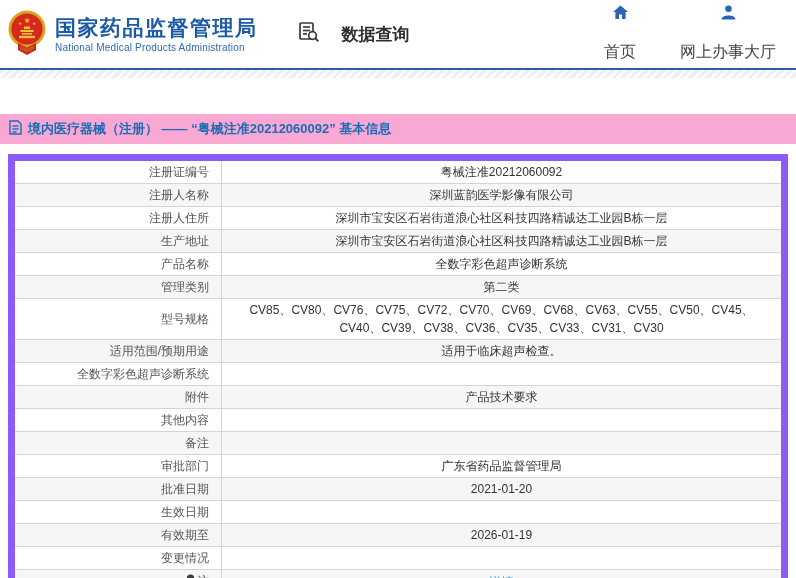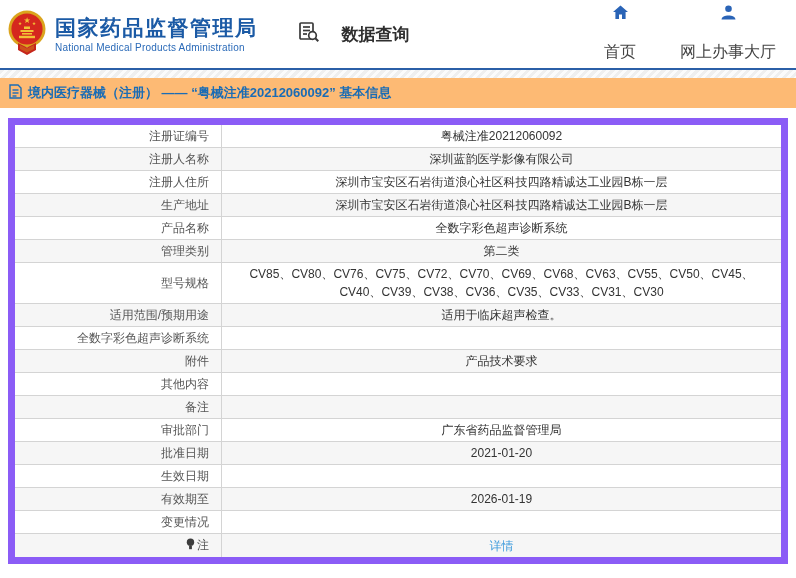--- a/index.html
+++ b/index.html
@@ -16,22 +16,22 @@
     color:#2f2f2f; font-size:17px; font-weight:bold; cursor:pointer; }
   .spacer { flex:1; }
   .nav-item { display:flex; flex-direction:column; align-items:center; gap:18px;
     font-size:16px; color:#444; margin-left:44px; cursor:pointer; }
 
   .blue-line { height:2px; background:#2b5fa7; }
   .hatch { height:8px;
     background:repeating-linear-gradient(135deg,#efefef 0 3px,#fbfbfb 3px 6px); }
 
   
-  .breadcrumb { height:30px; background:#fdba74; display:flex; align-items:center;
-    padding-left:9px; gap:6px; color:#1a6cb5; font-size:13px; font-weight:bold; }
+  .breadcrumb { height:30px; background:#f9a8d4; display:flex; align-items:center;
+    padding-left:9px; gap:6px; color:#1a6cb5; font-size:13px; font-weight:bold;margin-top:36px; }
 
   
   .content { padding:10px 8px 0 8px; }
   table { width:100%; border-collapse:collapse; border:7px solid #8b5cf6; }
   th,td { border:1px solid #d4d4d4; font-size:12px; padding:2px 12px; line-height:18px; }
   th { width:210px; text-align:right; font-weight:normal; color:#555; }
   td { color:#333; text-align:center; }
   tbody tr:nth-child(even) { background:#f6f6f6; }
   td a { color:#3d9bdc; text-decoration:none; cursor:pointer; }
   .note-icon { display:inline-block; vertical-align:-1px; margin-right:2px; }

